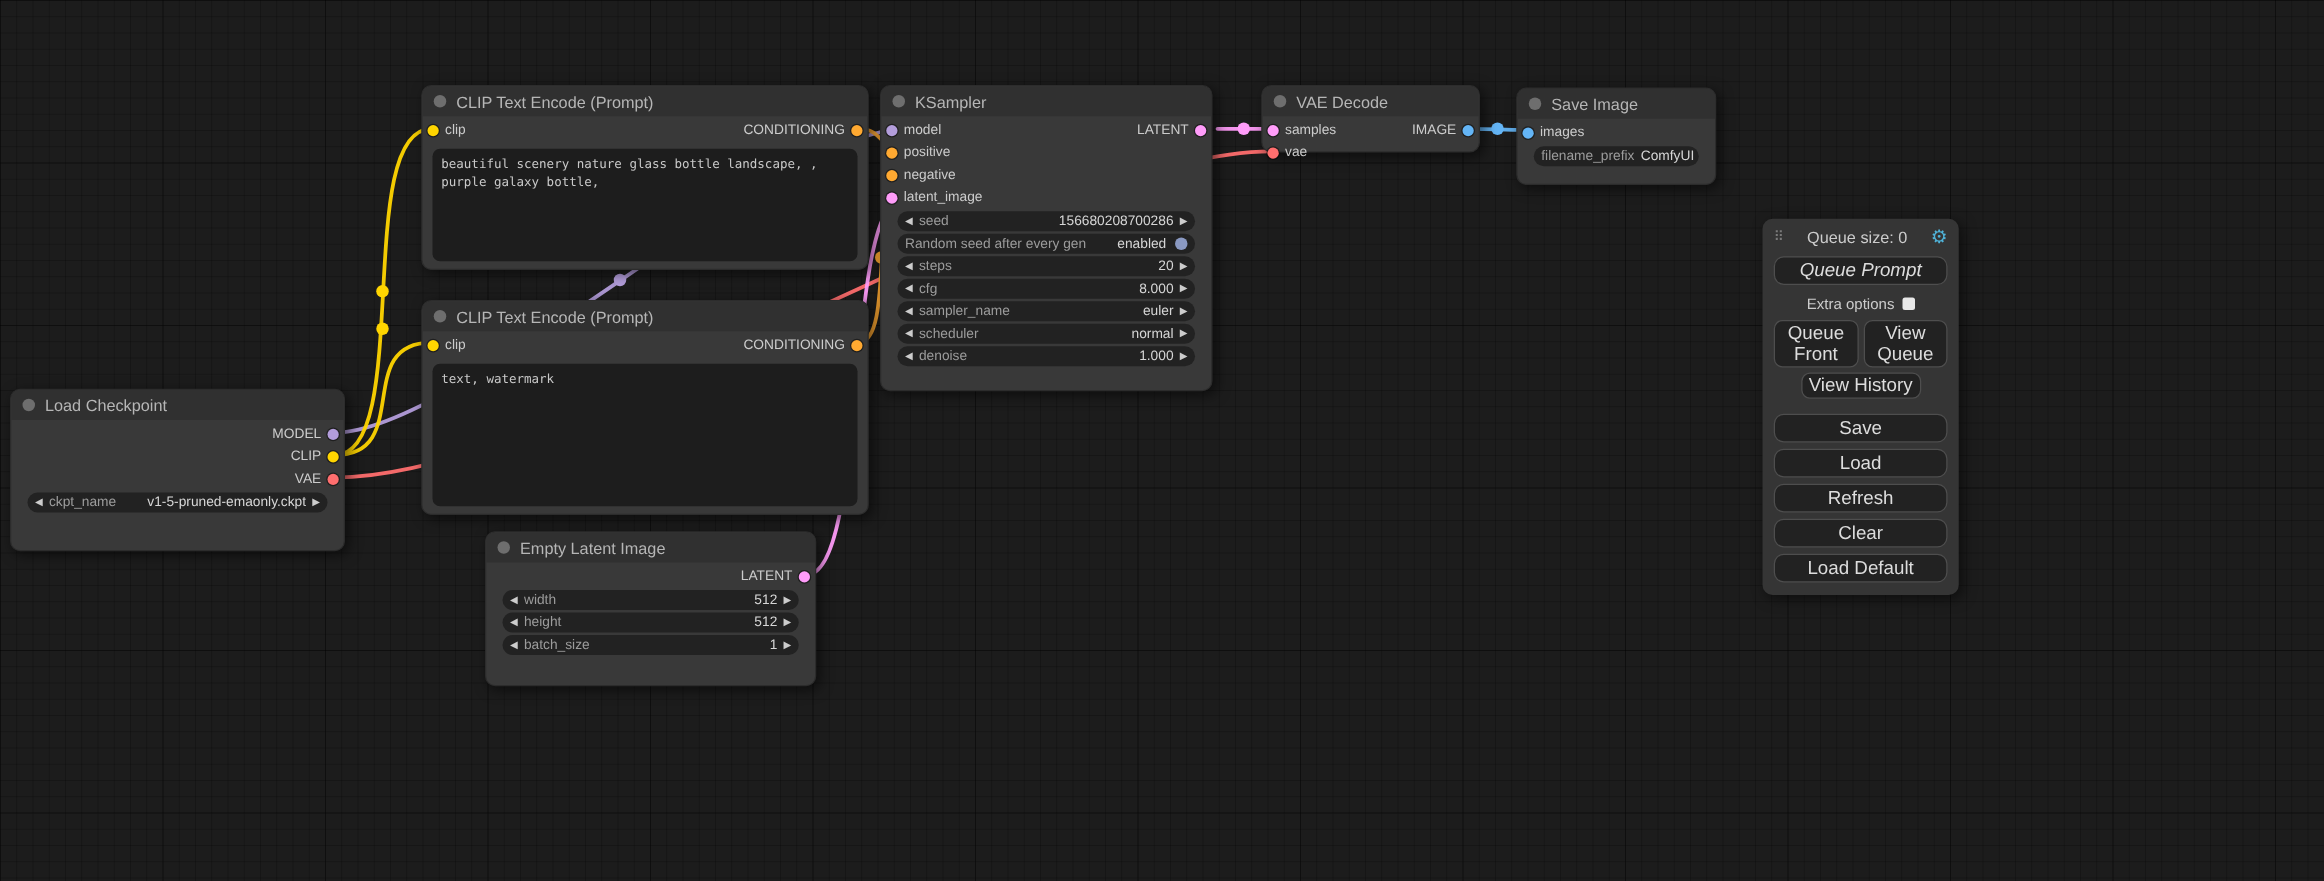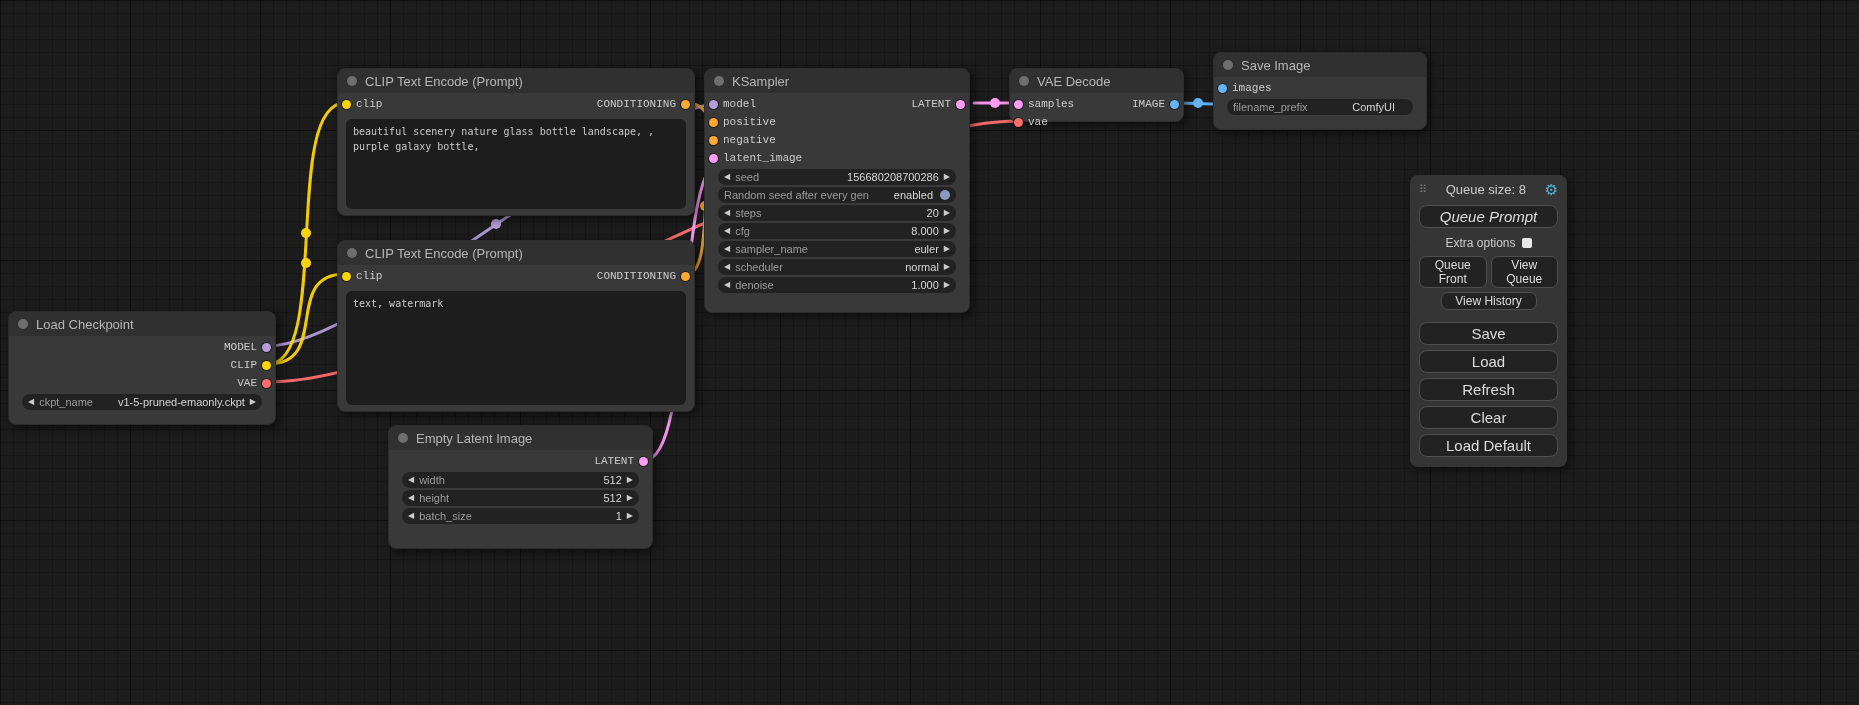--- a/index.html
+++ b/index.html
@@ -26,21 +26,21 @@
     background:#393939;border:1px solid #2c2c2c;border-radius:8px;
     box-shadow:3px 3px 10px rgba(0,0,0,.55);
   }
   .node-title{
     height:24px;background:#303030;border-radius:7px 7px 0 0;
     display:flex;align-items:center;gap:8px;padding:0 9px;
     color:#b6b6b6;font-size:13px;white-space:nowrap;
   }
   .cdot{width:10px;height:10px;border-radius:50%;background:#6e6e6e;flex:none;}
   .nbody{padding-top:2px;}
-  .row{height:18px;display:flex;align-items:center;padding:0 4px;font-size:11px;color:#cccccc;font-family:Liberation Mono, monospace;}
+  .row{height:18px;display:flex;align-items:center;padding:0 4px;font-size:11px;color:#cccccc;}
   .port{display:flex;align-items:center;gap:5px;}
   .port.out{margin-left:auto;}
   .pdot{width:9px;height:9px;border-radius:50%;flex:none;box-shadow:0 0 0 1px rgba(0,0,0,.45);}
   .c-model{background:#B39DDB}.c-clip{background:#FFD500}.c-vae{background:#FF6E6E}
   .c-cond{background:#FFA931}.c-latent{background:#FF9CF9}.c-image{background:#64B5F6}
 
   .widget{
     height:16px;background:#222222;border-radius:8px;margin:2px 13px;
     display:flex;align-items:center;gap:5px;padding:0 6px;
     font-size:11px;box-sizing:border-box;
@@ -68,21 +68,21 @@
   .panel-title{flex:1;text-align:center;}
   .gear{color:#4FB3D9;font-size:15px;cursor:pointer;line-height:1;}
   .btn{
     display:block;width:100%;box-sizing:border-box;margin-top:5px;
     background:#222222;border:1px solid #4e4e4e;border-radius:8px;
     color:#dddddd;font-size:15px;padding:2px 0;text-align:center;
     font-family:"Liberation Sans",sans-serif;cursor:pointer;
   }
   .btn.primary{margin-top:8px;font-style:italic;}
   .btn.gap{margin-top:12px;}
-  .btn.small{font-size:12px;padding:1px 5px;border-radius:7px;margin-top:0;width:auto;flex:1;}
+  .btn.small{font-size:15px;padding:1px 5px;border-radius:7px;margin-top:0;width:auto;flex:1;}
   .btn-row{display:flex;gap:4px;margin-top:6px;}
   .center-row{display:flex;justify-content:center;margin-top:4px;}
   .center-row .btn.small{flex:none;width:96px;}
   .extra{display:flex;justify-content:center;align-items:center;gap:6px;color:#cccccc;font-size:12px;margin-top:8px;}
   .chk{appearance:none;-webkit-appearance:none;width:10px;height:10px;background:#e8e8e8;border-radius:2px;margin:0;cursor:pointer;}
 </style>
 </head>
 <body>
 
 <svg class="wires" width="1859" height="705" viewBox="0 0 1859 705">
@@ -98,21 +98,21 @@
   <circle class="d-model" cx="496" cy="224" r="5"></circle>
   <circle class="d-clip" cx="306" cy="233" r="5"></circle>
   <circle class="d-clip" cx="306" cy="263" r="5"></circle>
   <circle class="d-vae" cx="642" cy="251" r="5"></circle>
   <circle class="d-cond" cx="705" cy="206" r="5"></circle>
   <circle class="d-latent" cx="684" cy="308" r="5"></circle>
   <circle class="d-latent" cx="995" cy="103" r="5"></circle>
   <circle class="d-image" cx="1198" cy="103" r="5"></circle>
 </svg>
 
-<div class="node" style="left:8px;top:311px;width:268px;height:114px">
+<div class="node" style="left:8px;top:311px;width:268px;height:130px">
   <div class="node-title">
     <span class="cdot"></span>
     <span>Load Checkpoint</span>
   </div>
   <div class="nbody">
     <div class="row">
       <div class="port out">
         <span>MODEL</span>
         <span class="pdot c-model"></span>
       </div>
@@ -307,21 +307,21 @@
     </div>
     <div class="row">
       <div class="port">
         <span class="pdot c-vae"></span>
         <span>vae</span>
       </div>
     </div>
   </div>
 </div>
 
-<div class="node" style="left:1213px;top:52px;width:214px;height:78px">
+<div class="node" style="left:1213px;top:70px;width:160px;height:78px">
   <div class="node-title">
     <span class="cdot"></span>
     <span>Save Image</span>
   </div>
   <div class="nbody">
     <div class="row">
       <div class="port">
         <span class="pdot c-image"></span>
         <span>images</span>
       </div>
@@ -329,21 +329,21 @@
     <div class="widget">
       <span class="wl">filename_prefix</span>
       <span class="wv pad-r">ComfyUI</span>
     </div>
   </div>
 </div>
 
 <div class="panel">
   <div class="panel-header">
     <span class="drag-handle">⠿</span>
-    <span class="panel-title">Queue size: 8</span>
+    <span class="panel-title">Queue size: 0</span>
     <span class="gear">⚙</span>
   </div>
   <button class="btn primary">Queue Prompt</button>
   <div class="extra">
     <span>Extra options</span>
     <input type="checkbox" class="chk" style="">
   </div>
   <div class="btn-row">
     <button class="btn small">Queue Front</button>
     <button class="btn small">View Queue</button>

